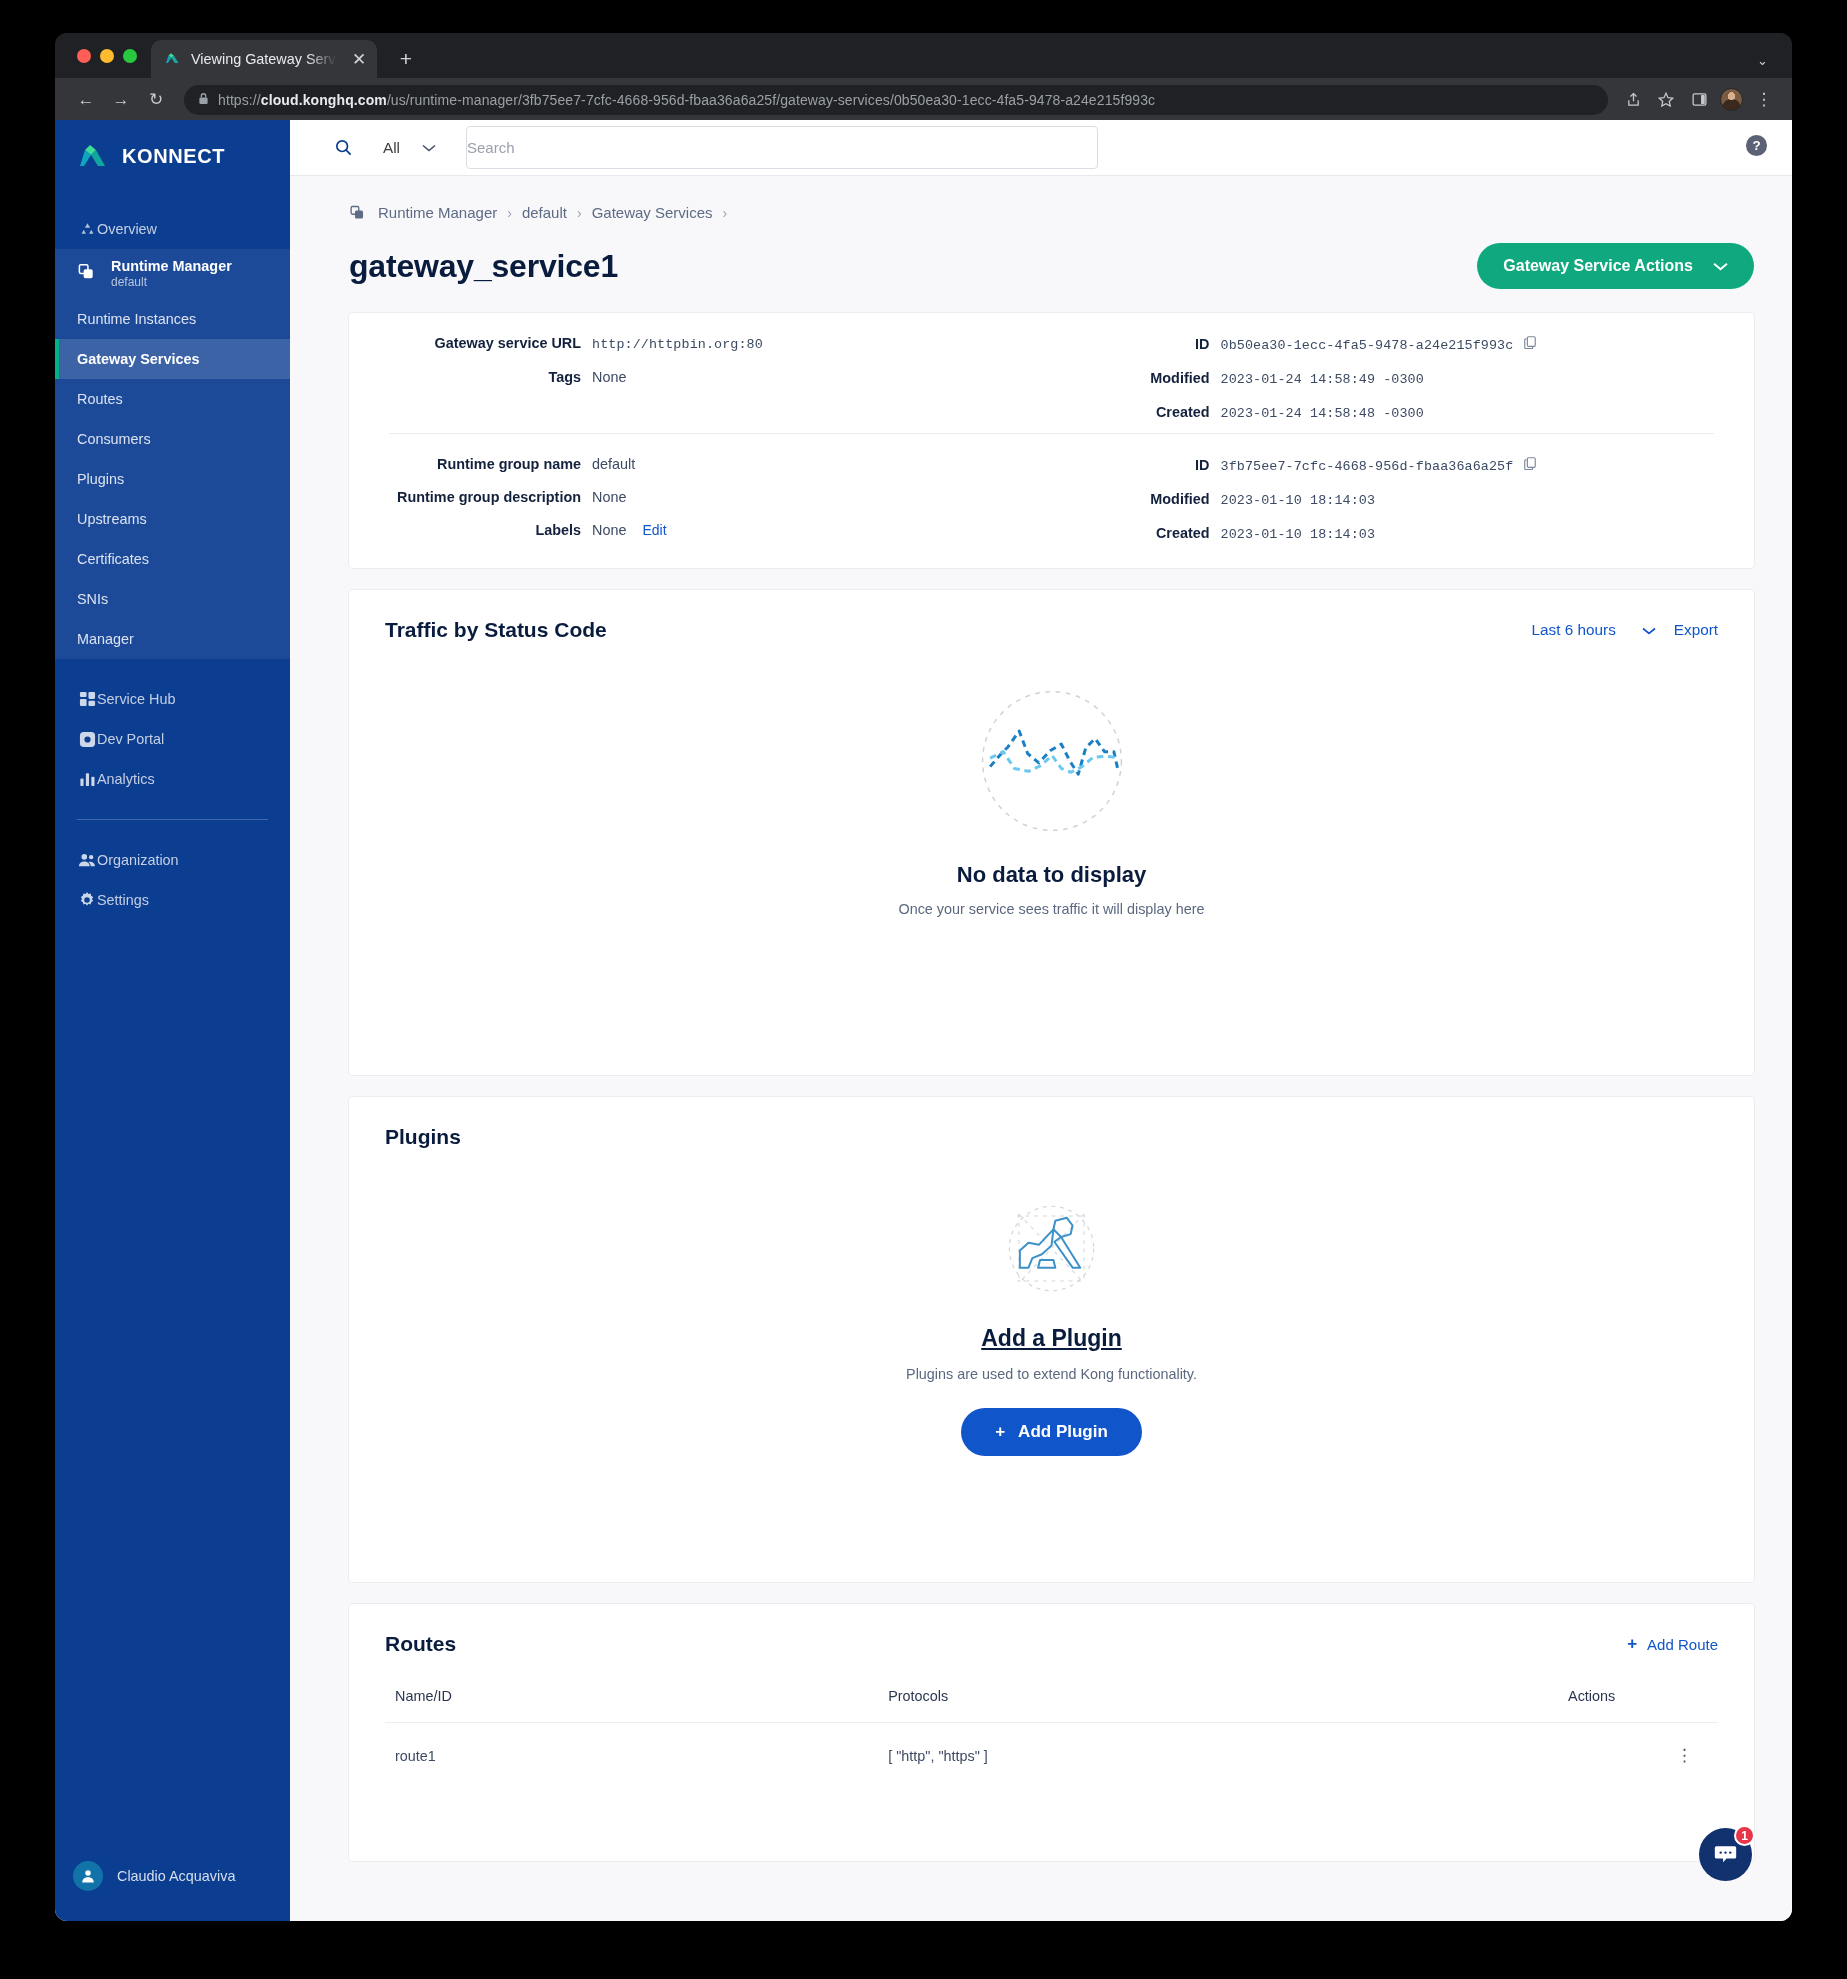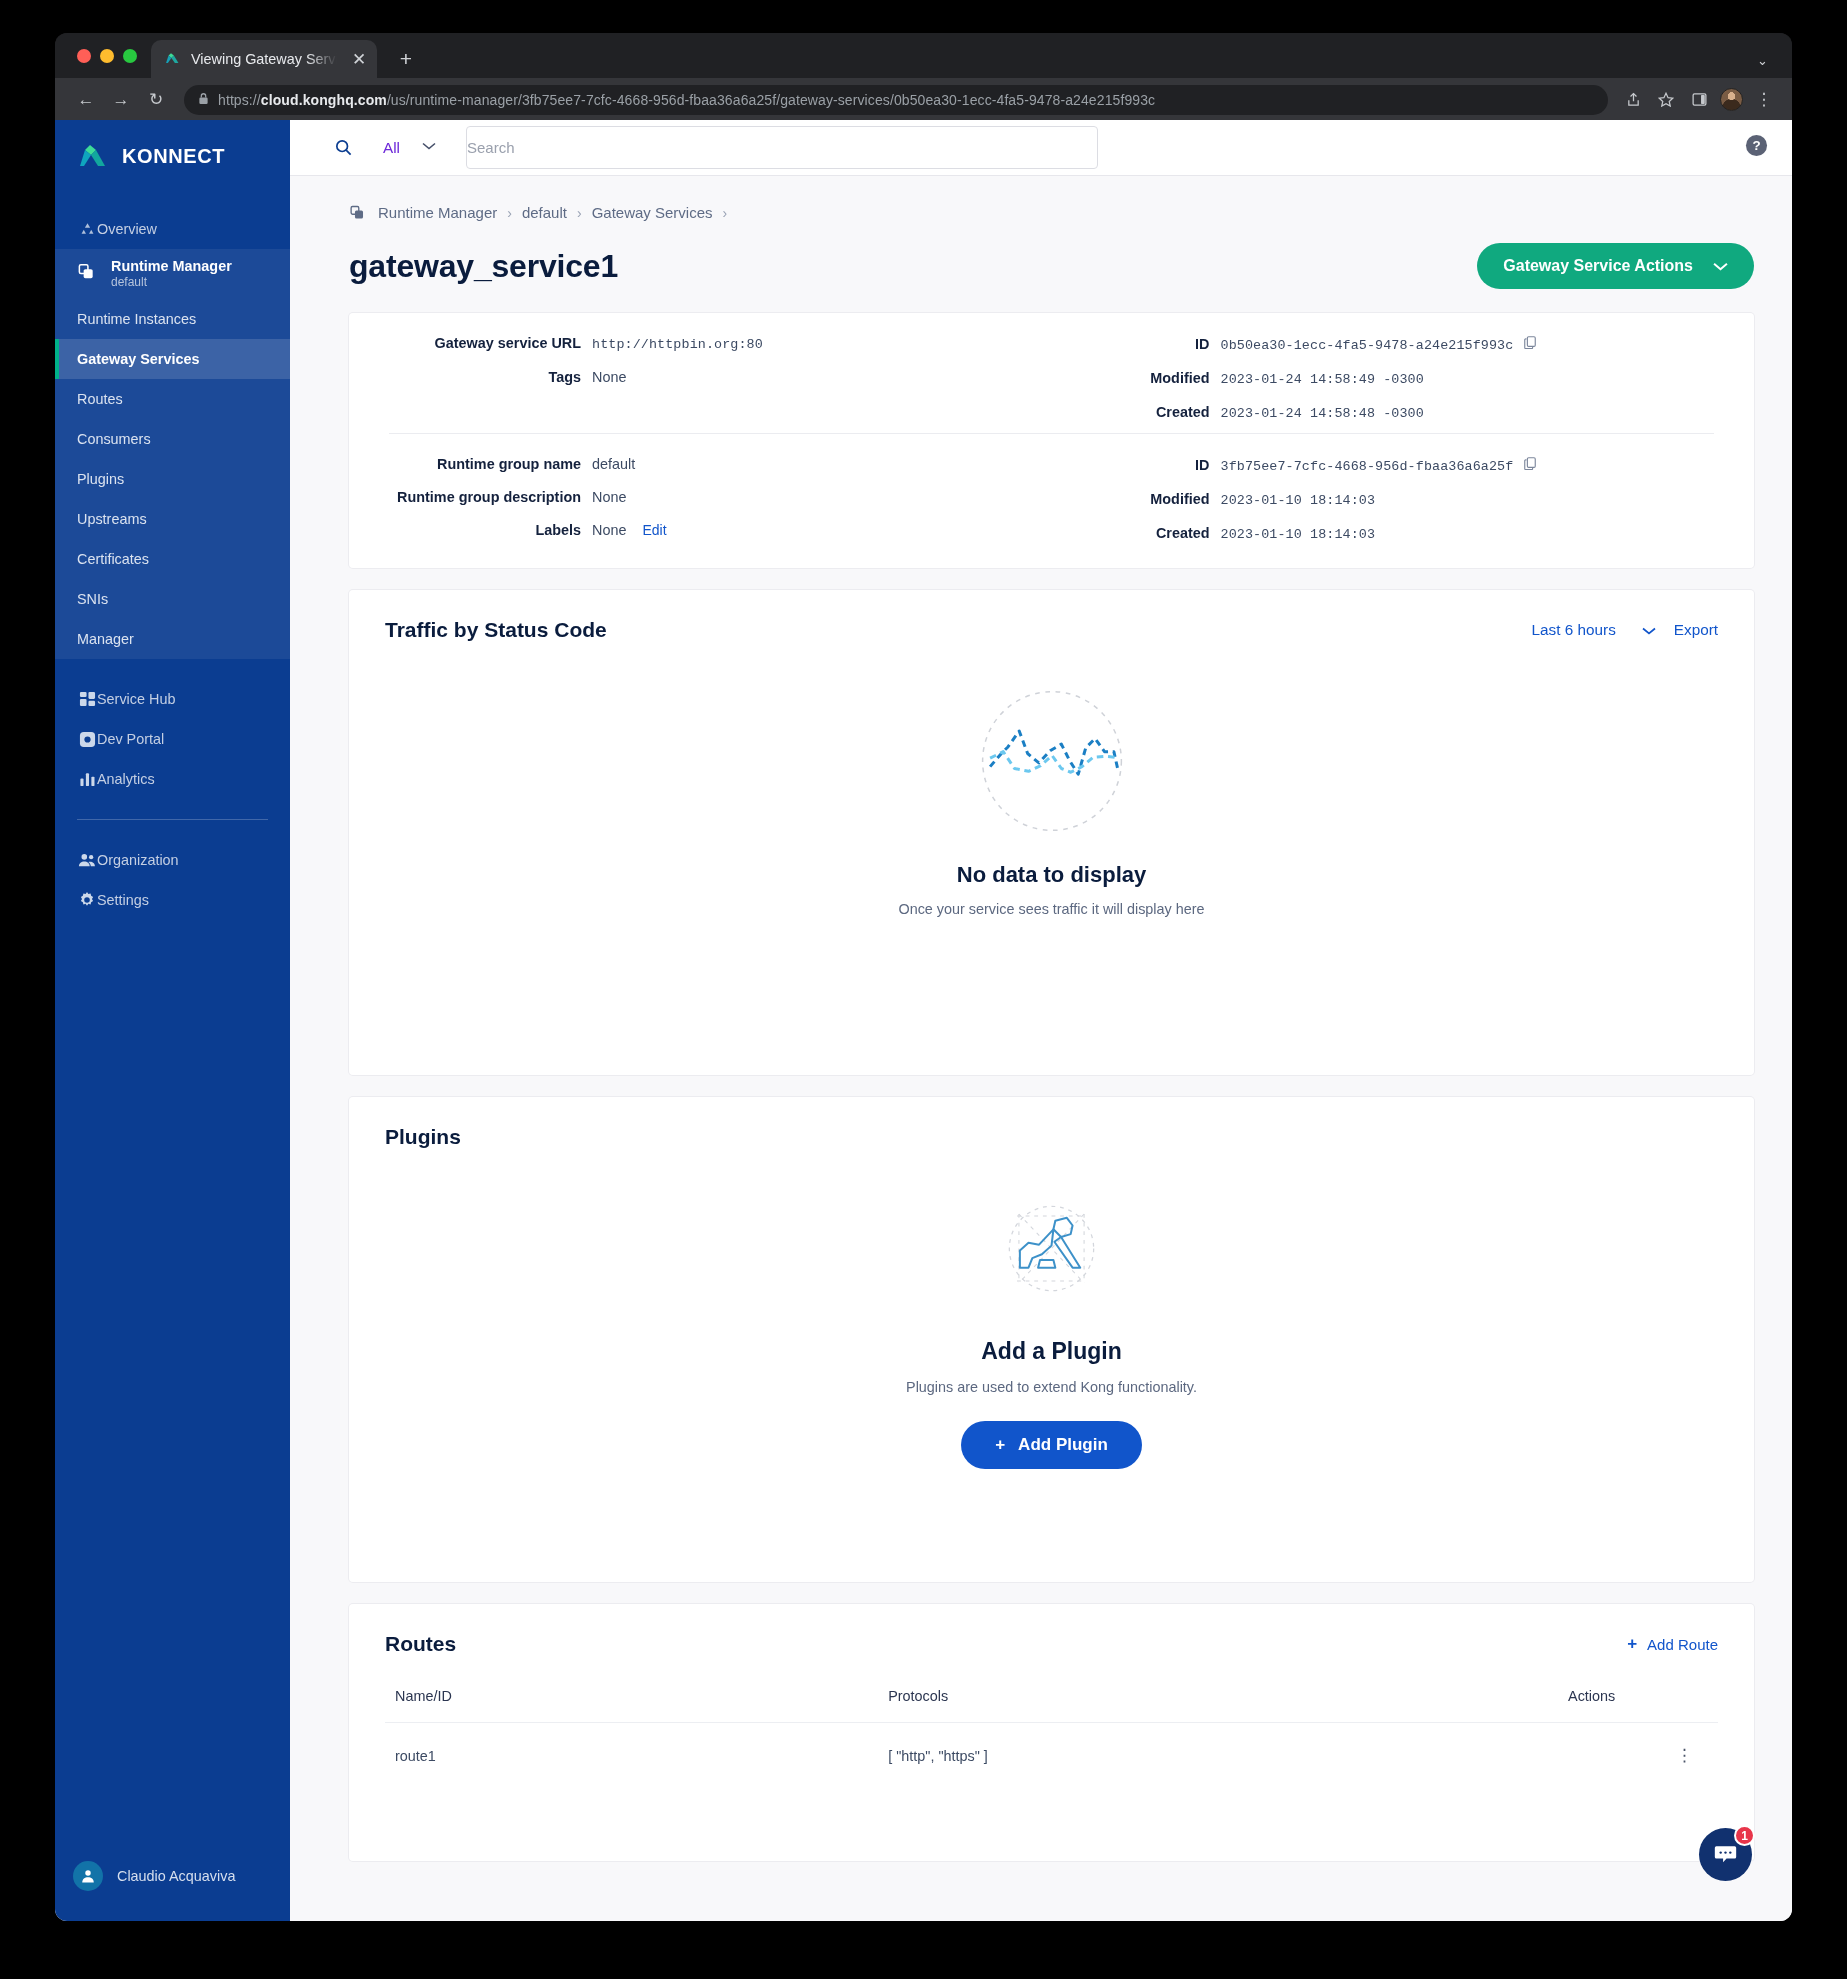--- a/index.html
+++ b/index.html
@@ -231,22 +231,22 @@
     flex: 0 0 56px;
     background: #fff;
     border-bottom: 1px solid #e7e7ec;
     display: flex;
     align-items: center;
     padding: 0 24px 0 44px;
     gap: 14px;
   }
   .search-ico { color: #0b3d91; display:flex; }
   .all-sel {
-    display: flex; align-items: flex-start; gap: 22px;
-    color: #6d28d9; font-size: 15.3px;
+    display: flex; align-items: center; gap: 22px;
+    color: #404040; font-size: 15.3px;
     padding: 0 4px 0 16px;
   }
   .all-caret { color: #5a6478; font-size: 12px; }
   .search-box {
     flex: 0 0 632px;
     height: 43px;
     border: 1px solid #dcdde3;
     border-radius: 4px;
     margin-left: 12px;
     display: flex;
@@ -350,21 +350,21 @@
     display: flex; flex-direction: column;
     align-items: center; justify-content: center;
     padding-top: 44px;
   }
   .empty-title { font-size: 22px; font-weight: 700; color: #0a1c3d; margin-top: 22px; }
   .empty-sub { font-size: 14.4px; color: #5c6880; margin-top: 13px; }
 
   
   #plugins-card { margin-top: 22px; padding: 28px 36px 34px 36px; height: 485px; }
   .plugin-empty { display: flex; flex-direction: column; align-items: center; padding-top: 42px; }
-  .plugin-title { font-size: 23px; font-weight: 700; color: #0a1c3d; margin-top: 28px; }
+  .plugin-title { font-size: 23px; font-weight: 700; color: #0a1c3d; margin-top: 15px; text-decoration: underline; }
   .plugin-sub { font-size: 14.4px; color: #5c6880; margin-top: 14px; }
   .add-plugin-btn {
     margin-top: 26px;
     background: #1155cb;
     color: #fff;
     border: 0;
     border-radius: 99px;
     height: 48px;
     padding: 0 34px;
     font-size: 17px;

